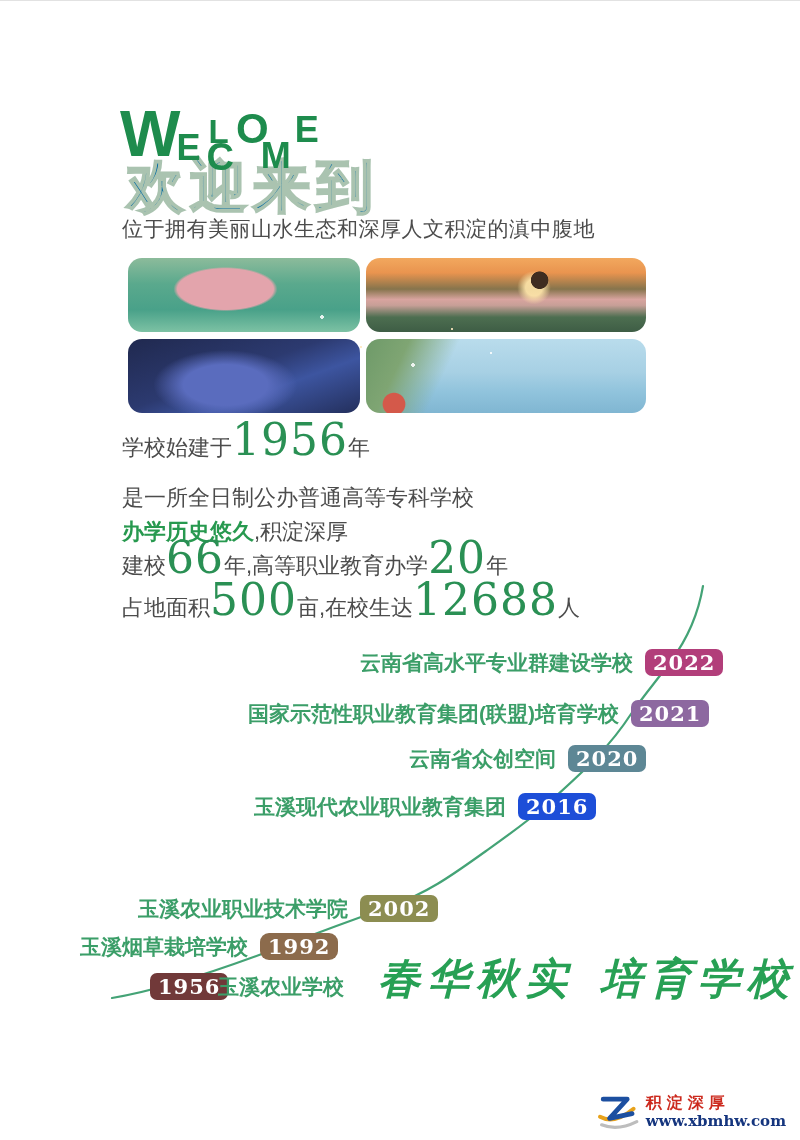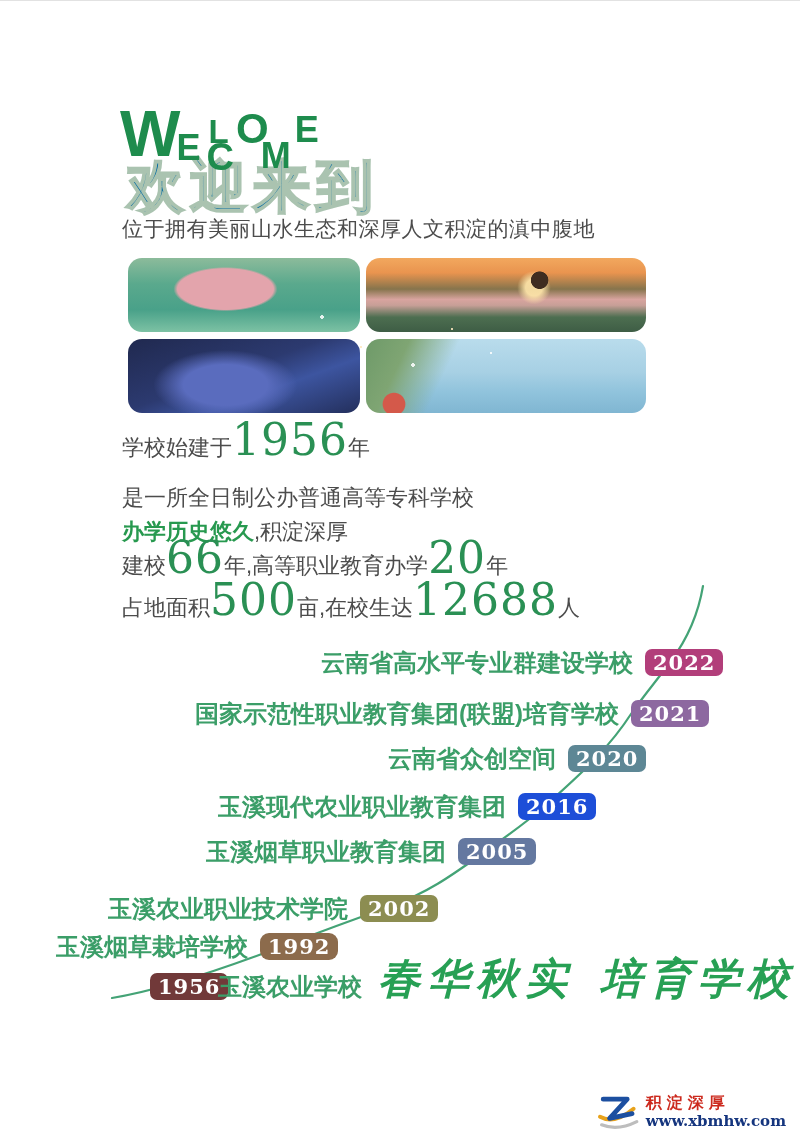--- a/index.html
+++ b/index.html
@@ -55,21 +55,21 @@
   .line-1{top:432px;}
   .line-2{top:482px;}
   .line-3{top:516px;}
   .line-4{top:550px;}
   .line-5{top:592px;}
   .bold-green{color:#27994f;font-weight:800;}
 
   
   .curve-svg{position:absolute;left:0;top:0;z-index:1;pointer-events:none;}
   .tl-row{position:absolute;height:26px;z-index:2;width:800px;left:0;}
-  .tl-label{position:absolute;top:0;white-space:nowrap;font-weight:700;font-size:24px;color:var(--label-green);line-height:27px;}
+  .tl-label{position:absolute;top:0;white-space:nowrap;font-weight:700;font-size:21px;color:var(--label-green);line-height:27px;}
   .tl-badge{position:absolute;top:0;font-family:"DejaVu Serif","Liberation Serif",serif;font-weight:700;font-size:21px;color:#ffffff;padding:0 8px;border-radius:7px;line-height:27px;letter-spacing:1px;}
 
   
   .calligraphy{position:absolute;left:378px;top:950px;z-index:2;font-family:"DejaVu Serif","Liberation Serif",serif;font-style:italic;font-weight:800;font-size:42px;color:#27a054;letter-spacing:7px;white-space:nowrap;}
   .calligraphy .gap{display:inline-block;width:26px;}
 
   
   .watermark{position:absolute;right:14px;bottom:8px;display:flex;align-items:center;gap:6px;}
   .wm-text{display:flex;flex-direction:column;line-height:1.15;}
   .wm-name{color:#cc2a1e;font-weight:800;font-size:16px;letter-spacing:5px;white-space:nowrap;}
@@ -129,24 +129,20 @@
     <span class="tl-badge" style="left: 605px; background-color: rgb(141, 104, 160);">2021</span>
   </div>
   <div class="tl-row" style="top:744px;">
     <span class="tl-label" style="right:244px;">云南省众创空间</span>
     <span class="tl-badge" style="left: 568px; background-color: rgb(93, 135, 149);">2020</span>
   </div>
   <div class="tl-row" style="top:792px;">
     <span class="tl-label" style="right:294px;">玉溪现代农业职业教育集团</span>
     <span class="tl-badge" style="left: 518px; background-color: #1d4ed8;">2016</span>
   </div>
-  <div class="tl-row" style="top:837px;">
-    <span class="tl-label" style="right:354px;">玉溪烟草职业教育集团</span>
-    <span class="tl-badge" style="left: 458px; background-color: rgb(100, 120, 160);">2005</span>
-  </div>
   <div class="tl-row" style="top:894px;">
     <span class="tl-label" style="right:452px;">玉溪农业职业技术学院</span>
     <span class="tl-badge" style="left: 360px; background-color: rgb(140, 141, 81);">2002</span>
   </div>
   <div class="tl-row" style="top:932px;">
     <span class="tl-label" style="right:552px;">玉溪烟草栽培学校</span>
     <span class="tl-badge" style="left: 260px; background-color: rgb(140, 107, 76); border-radius: 9px;">1992</span>
   </div>
   <div class="tl-row" style="top:972px;">
     <span class="tl-badge" style="left: 150px; background-color: rgb(113, 57, 57);">1956</span>

